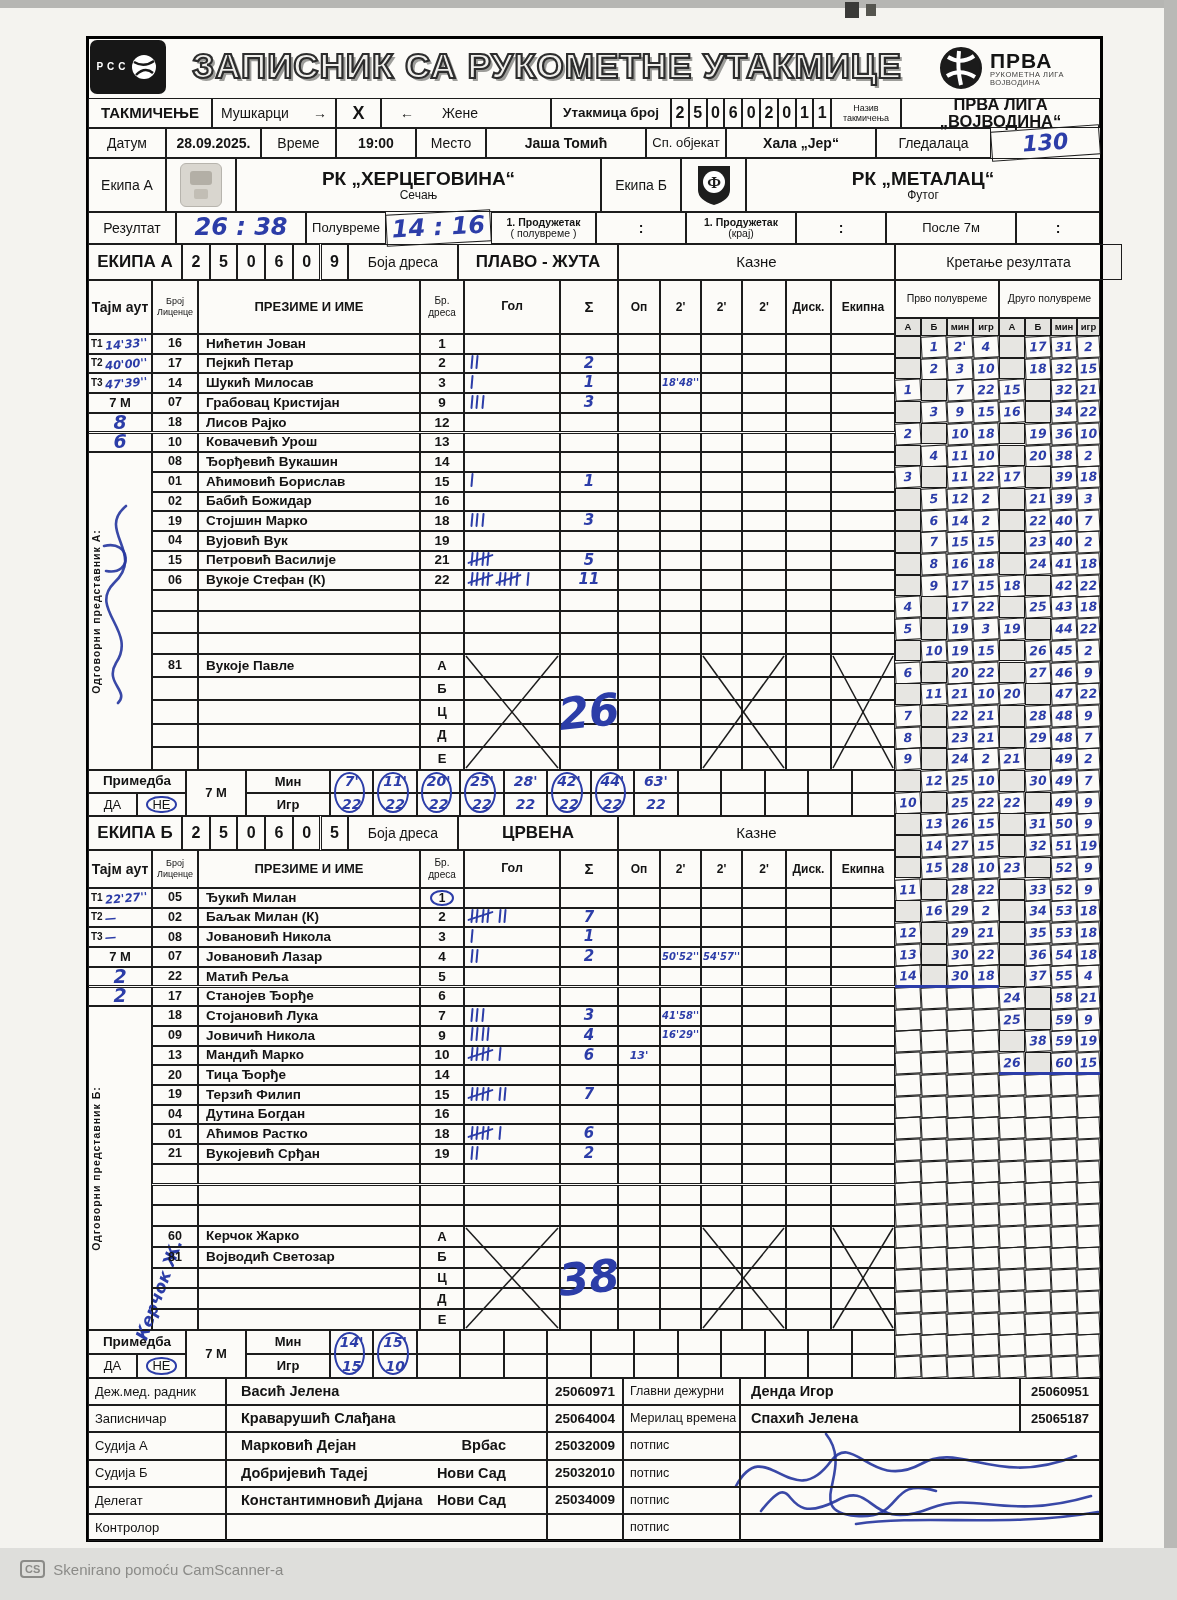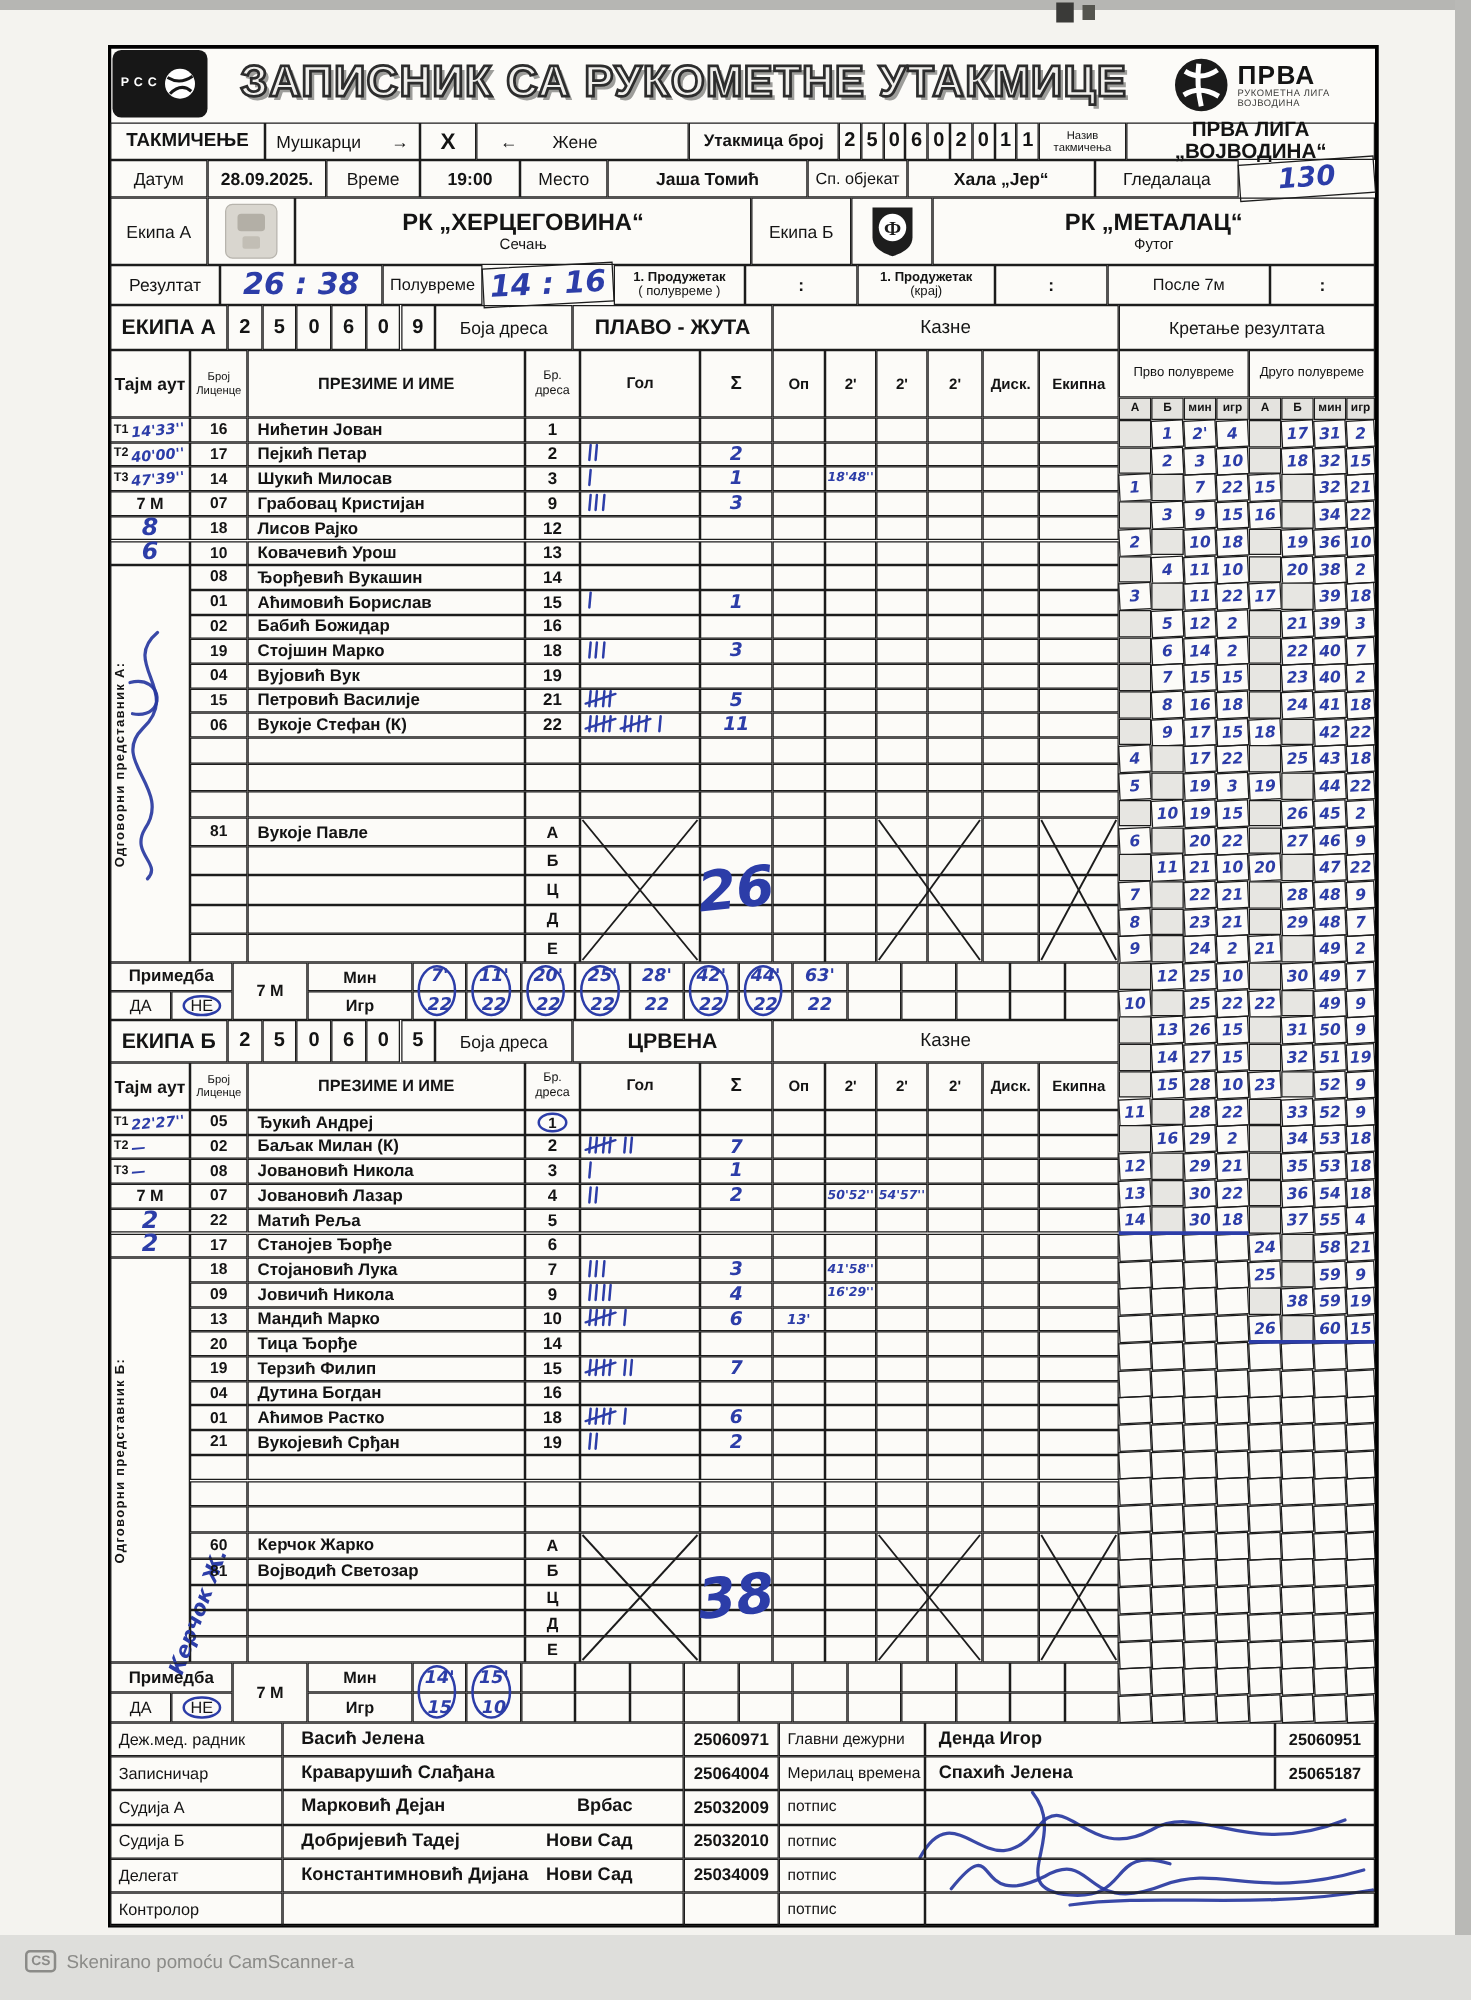--- a/index.html
+++ b/index.html
@@ -127,21 +127,21 @@
     </div>
     <div class="c b" style="left:710px;top:176px;width:90px;height:32px;">:</div>
     <div class="c" style="left:800px;top:176px;width:130px;height:32px;font-size:13px;">После 7м</div>
     <div class="c b" style="left:930px;top:176px;width:84px;height:32px;">:</div>
 
     <div class="c b" style="left:2px;top:208px;width:94px;height:36px;font-size:17px;">ЕКИПА А</div>
     <div id="codeA"></div>
     <div class="c" style="left:262px;top:208px;width:110px;height:36px;font-size:14px;">Боја дреса</div>
     <div class="c b" style="left:372px;top:208px;width:160px;height:36px;font-size:17px;">ПЛАВО - ЖУТА</div>
     <div class="c" style="left:532px;top:208px;width:277px;height:36px;font-size:15px;">Казне</div>
-    <div class="c" style="left:809px;top:208px;width:205px;height:36px;font-size:14px;">Кретање резултата</div>
+    <div class="c" style="left:809px;top:208px;width:227px;height:36px;font-size:14px;">Кретање резултата</div>
     <div class="c" style="left:809px;top:244px;width:104px;height:38px;font-size:10.5px;">Прво полувреме</div>
     <div class="c" style="left:913px;top:244px;width:101px;height:38px;font-size:10.5px;">Друго полувреме</div>
 
     <div class="c b" style="left:2px;top:780px;width:94px;height:34px;font-size:17px;">ЕКИПА Б</div>
     <div id="codeB"></div>
     <div class="c" style="left:262px;top:780px;width:110px;height:34px;font-size:14px;">Боја дреса</div>
     <div class="c b" style="left:372px;top:780px;width:160px;height:34px;font-size:17px;">ЦРВЕНА</div>
     <div class="c" style="left:532px;top:780px;width:277px;height:34px;font-size:15px;">Казне</div>
 
     <svg style="left:620px;top:1380px;" width="400" height="130">
@@ -387,21 +387,21 @@
       <div class="c" style="left: 700px; top: 534.4px; width: 45px; height: 19.7px;"></div>
       <div class="c" style="left: 745px; top: 534.4px; width: 64px; height: 19.7px;"></div>
       <div class="c" style="left: 2px; top: 416.2px; width: 64px; height: 317.8px; justify-content: flex-start; align-items: flex-start;">
         <span class="vert" style="font-size: 10.5px; font-weight: bold; margin: 6px 0px 0px 2px; height: 305.8px;">Одговорни представник А:</span>
       </div>
       <div class="c" style="left: 2px; top: 852px; width: 64px; height: 19.7px; justify-content: flex-start; padding-left: 2px; gap: 2px;">
         <span style="font-size: 10px; font-weight: bold;">Т1</span>
         <span class="hw" style="font-size: 11.5px; transform: rotate(-5deg);">22'27''</span>
       </div>
       <div class="c" style="left: 66px; top: 852px; width: 46px; height: 19.7px; font-weight: bold; font-size: 12.5px;">05</div>
-      <div class="c" style="left: 112px; top: 852px; width: 222px; height: 19.7px; justify-content: flex-start; padding-left: 7px; font-weight: bold; font-size: 13.5px; white-space: nowrap;">Ђукић Андреј</div>
+      <div class="c" style="left: 112px; top: 852px; width: 222px; height: 19.7px; justify-content: flex-start; padding-left: 7px; font-weight: bold; font-size: 13.5px; white-space: nowrap;">Ђукић Милан</div>
       <div class="c" style="left: 334px; top: 852px; width: 44px; height: 19.7px; font-weight: bold; font-size: 13.5px;">
         <span class="circ" style="font-size: 12px;">1</span>
       </div>
       <div class="c" style="left: 378px; top: 852px; width: 96px; height: 19.7px; justify-content: flex-start; padding-left: 4px; overflow: hidden;"></div>
       <div class="c hw" style="left: 474px; top: 852px; width: 58px; height: 19.7px; font-size: 15px;"></div>
       <div class="c hw" style="left: 532px; top: 852px; width: 42px; height: 19.7px; font-size: 11px;"></div>
       <div class="c hw" style="left: 574px; top: 852px; width: 41px; height: 19.7px; font-size: 10px; white-space: nowrap; overflow: visible;"></div>
       <div class="c hw" style="left: 615px; top: 852px; width: 41px; height: 19.7px; font-size: 10px; white-space: nowrap; overflow: visible;"></div>
       <div class="c hw" style="left: 656px; top: 852px; width: 44px; height: 19.7px; font-size: 10px; white-space: nowrap; overflow: visible;"></div>
       <div class="c" style="left: 700px; top: 852px; width: 45px; height: 19.7px;"></div>

